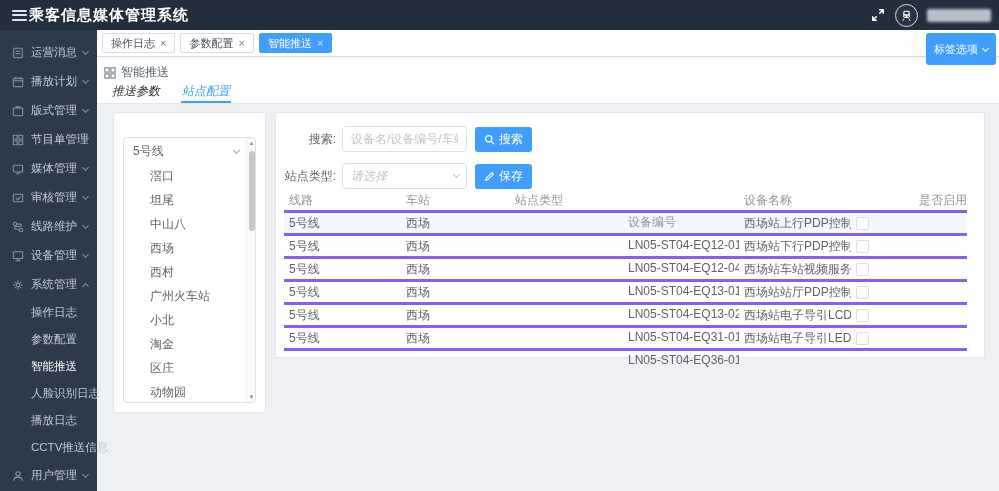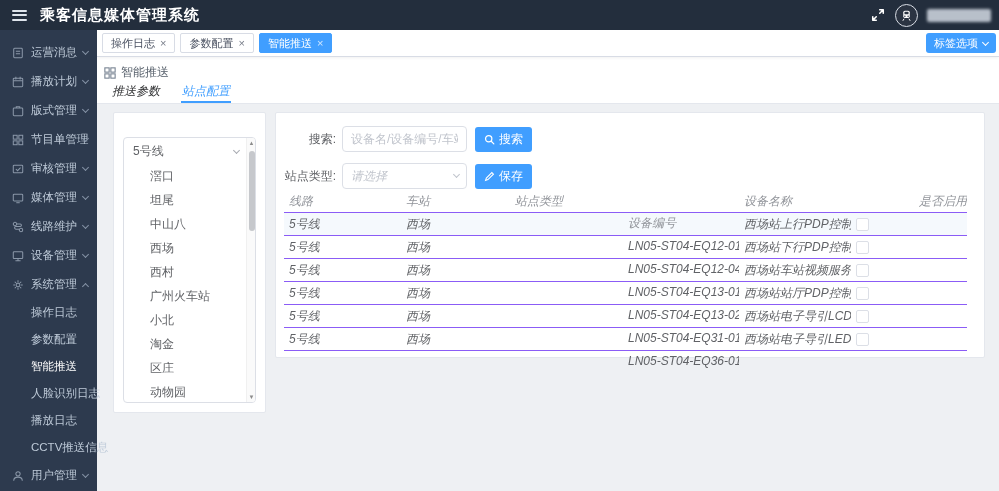--- a/index.html
+++ b/index.html
@@ -9,21 +9,21 @@
     font-size:12px; color:#606266; background:#eef0f3; position:relative;
   }
 
   
   .app-header {
     position:absolute; left:0; top:0; width:999px; height:30px;
     background:#232e3d; display:flex; align-items:center; z-index:30;
   }
   .hamburger { width:15px; height:11px; margin-left:12px; display:flex; flex-direction:column; justify-content:space-between; cursor:pointer; }
   .hamburger span { display:block; height:2px; background:#dfe5ec; border-radius:1px; }
-  .app-title { color:#ffffff; font-size:15px; font-weight:bold; margin-left:13px; letter-spacing:1px; }
+  .app-title { color:#ffffff; font-size:15px; font-weight:bold; margin-left:2px; letter-spacing:1px; }
   .header-right { position:absolute; right:8px; top:0; height:30px; display:flex; align-items:center; gap:9px; }
   .fullscreen-btn { width:16px; height:16px; cursor:pointer; display:flex; align-items:center; justify-content:center; }
   .avatar {
     width:23px; height:23px; border-radius:50%; background:#2b3442;
     border:1.5px solid #d8dde5; display:flex; align-items:center; justify-content:center;
   }
   .user-name-redacted { width:64px; height:13px; background:#c9d0da; border-radius:2px; filter:blur(1.5px); opacity:.9; }
 
   
   .sidebar {
@@ -45,21 +45,21 @@
     background:#ffffff; border-bottom:1px solid #d8dce5;
     box-shadow:0 1px 3px rgba(0,0,0,.06); display:flex; align-items:center; z-index:10;
   }
   .tag-tab {
     height:20px; display:inline-flex; align-items:center; margin-left:5px; padding:0 8px;
     border:1px solid #d8dce5; background:#fff; color:#495060; font-size:11px; cursor:pointer; border-radius:2px; white-space:nowrap;
   }
   .tag-tab.active { background:#409eff; border-color:#409eff; color:#fff; }
   .tag-close { margin-left:5px; font-size:11px; line-height:1; opacity:.75; cursor:pointer; }
   .tag-options-btn {
-    position:absolute; right:3px; top:3px; height:20px; background:#409eff; color:#fff;
+    position:absolute; right:3px; top:3px; height:32px; background:#409eff; color:#fff;
     border:none; border-radius:3px; font-size:11px; padding:0 8px; display:flex; align-items:center; gap:5px; cursor:pointer;
     font-family:Liberation Mono, monospace;
   }
   .tag-options-btn .chev { width:5px; height:5px; border-right:1px solid #fff; border-bottom:1px solid #fff; transform:rotate(45deg); margin-top:-2px; }
 
   
   .content { position:absolute; left:97px; top:57px; right:0; bottom:0; background:#eef0f3; }
 
   .panel-head {
     position:absolute; left:0; top:0; right:0; height:47px; background:#ffffff; border-bottom:1px solid #e4e7ed;
@@ -100,21 +100,21 @@
   .select-wrap { position:relative; margin-left:6px; width:125px; height:26px; }
   .select-display { width:100%; height:100%; border:1px solid #dcdfe6; border-radius:4px; padding:0 8px; display:flex; align-items:center; color:#c0c4cc; background:#fff; cursor:pointer;font-style:italic; }
   .select-wrap .chev { position:absolute; right:8px; top:9px; width:5px; height:5px; border-right:1px solid #c0c4cc; border-bottom:1px solid #c0c4cc; transform:rotate(45deg); }
   .btn-primary {
     margin-left:8px; height:25px; padding:0 9px; background:#409eff; color:#fff; border:none; border-radius:3px;
     font-size:12px; display:inline-flex; align-items:center; gap:4px; cursor:pointer; font-family:inherit;
   }
 
   
   .dev-table { position:absolute; left:8px; right:17px; top:78px; }
-  .t-row { display:flex; align-items:center; border-bottom:1px solid #8b5cf6;font-style:italic; }
+  .t-row { display:flex; align-items:center; border-bottom:3px solid #8b5cf6; }
   .t-head { height:22px; color:#909399; }
   .t-body-row { height:23px; color:#606266; }
   .t-body-row.hl { background:#f5f9fd; }
   .t-cell { padding-left:5px; white-space:nowrap; overflow:hidden; }
   .c0{width:117px;} .c1{width:109px;} .c2{width:113px;} .c3{width:116px;margin-top:44px;} .c4{width:112px;} .c5{flex:1;text-align:right;}
   .checkbox { width:13px; height:13px; border:1px solid #dcdfe6; border-radius:2px; background:#fff; cursor:pointer; }
 </style>
 </head>
 <body>
 
@@ -184,35 +184,35 @@
           <rect x="1.5" y="8" width="4.5" height="4.5"></rect>
           <rect x="8" y="8" width="4.5" height="4.5"></rect>
         </svg>
       </span>
       <span class="sb-label">节目单管理</span>
       <span class="sb-chev "></span>
     </div>
     <div class="sb-item">
       <span class="sb-icon">
         <svg width="12" height="12" viewBox="0 0 14 14" fill="none" stroke="currentColor" stroke-width="1.2">
+          <rect x="1.5" y="2.5" width="11" height="8" rx="1"></rect>
+          <path d="M5 12.5h4"></path>
+        </svg>
+      </span>
+      <span class="sb-label">媒体管理</span>
+      <span class="sb-chev "></span>
+    </div>
+    <div class="sb-item">
+      <span class="sb-icon">
+        <svg width="12" height="12" viewBox="0 0 14 14" fill="none" stroke="currentColor" stroke-width="1.2">
           <rect x="1.5" y="2.5" width="11" height="9" rx="1"></rect>
           <path d="M4.5 7l2 2 3.5-3.5"></path>
         </svg>
       </span>
       <span class="sb-label">审核管理</span>
-      <span class="sb-chev "></span>
-    </div>
-    <div class="sb-item">
-      <span class="sb-icon">
-        <svg width="12" height="12" viewBox="0 0 14 14" fill="none" stroke="currentColor" stroke-width="1.2">
-          <rect x="1.5" y="2.5" width="11" height="8" rx="1"></rect>
-          <path d="M5 12.5h4"></path>
-        </svg>
-      </span>
-      <span class="sb-label">媒体管理</span>
       <span class="sb-chev "></span>
     </div>
     <div class="sb-item">
       <span class="sb-icon">
         <svg width="12" height="12" viewBox="0 0 14 14" fill="none" stroke="currentColor" stroke-width="1.2">
           <circle cx="3.5" cy="3.5" r="2"></circle>
           <circle cx="10.5" cy="10.5" r="2"></circle>
           <path d="M5.5 3.5h4a1.5 1.5 0 0 1 0 3h-5a1.5 1.5 0 0 0 0 3h4"></path>
         </svg>
       </span>

